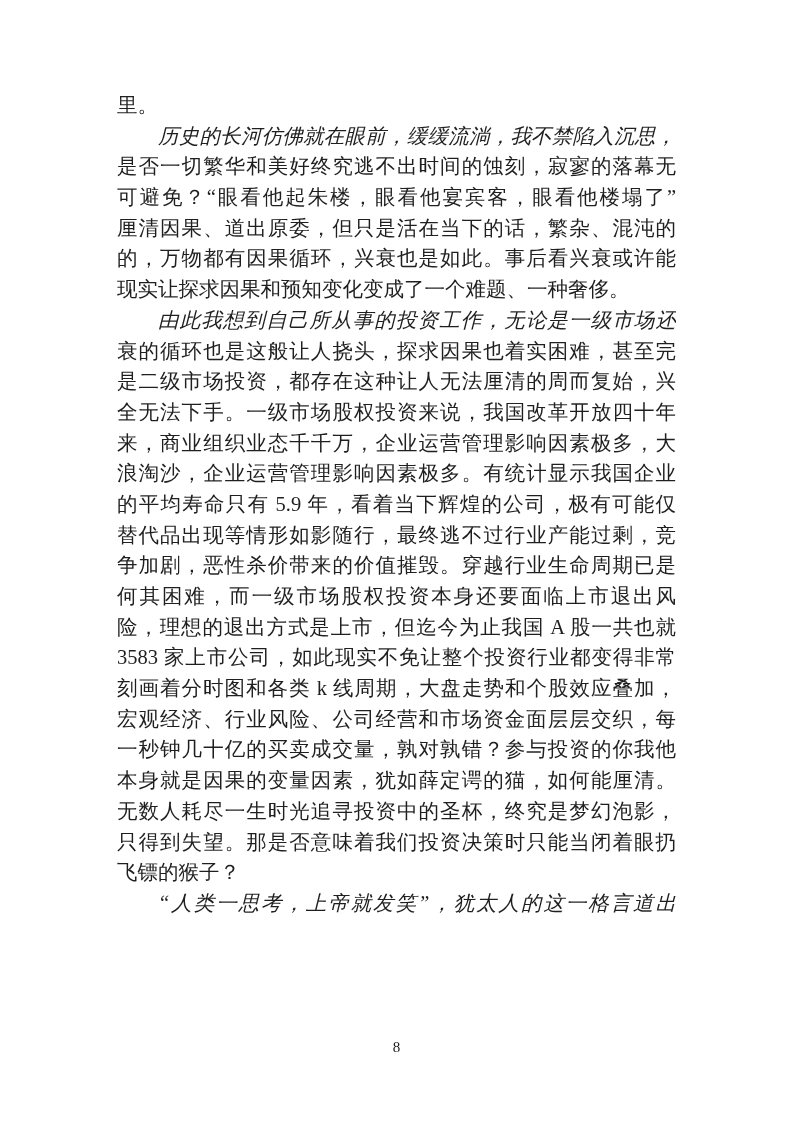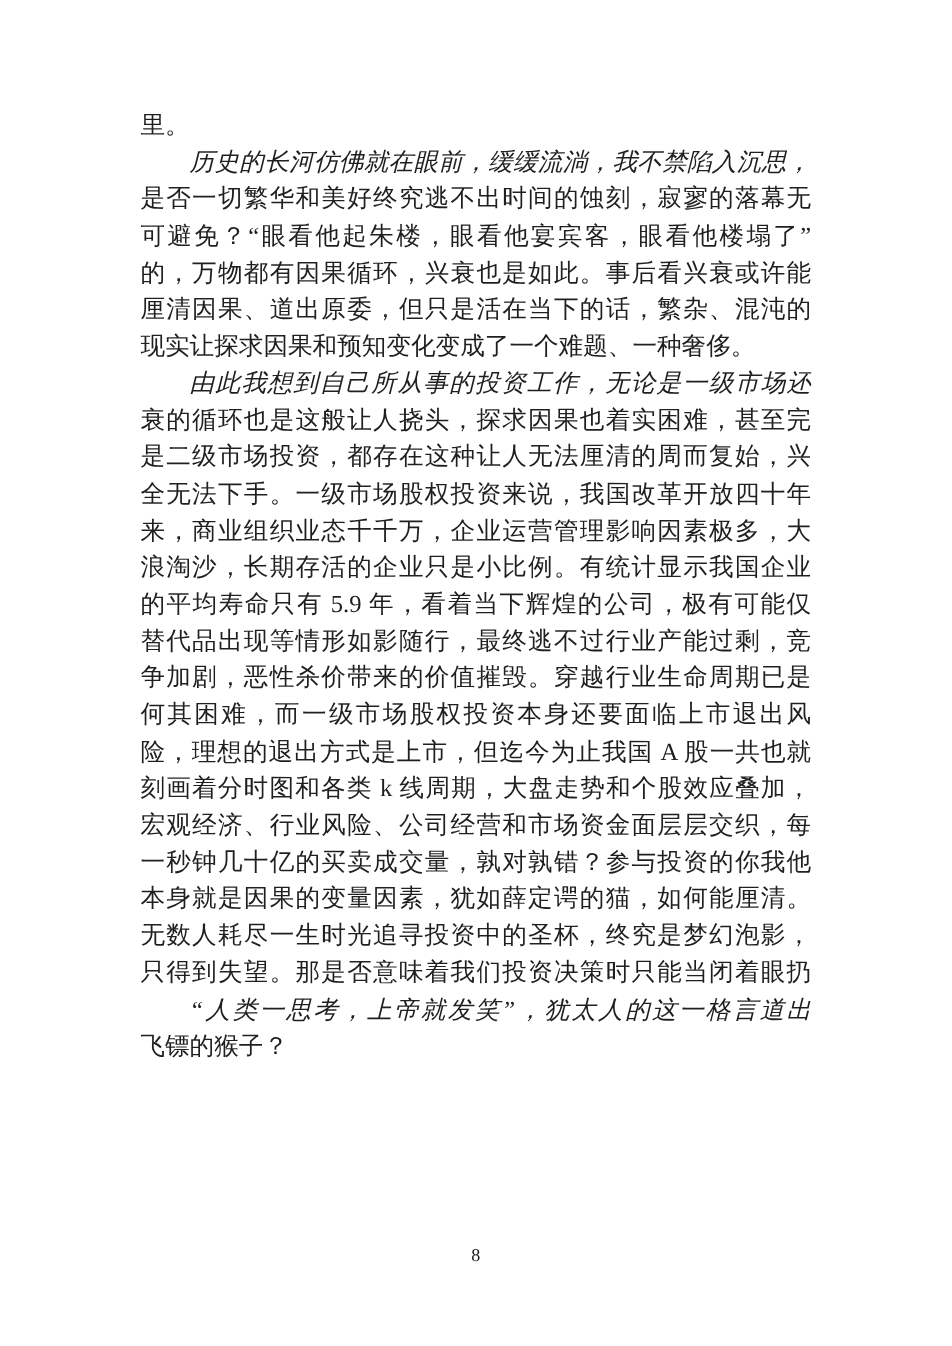--- a/index.html
+++ b/index.html
@@ -52,37 +52,38 @@
 </style>
 </head>
 <body>
 
 <div class="page">
   <div class="text-block">
       <div class="line para-end">里。</div>
       <div class="line indent">历史的长河仿佛就在眼前，缓缓流淌，我不禁陷入沉思，</div>
       <div class="line">是否一切繁华和美好终究逃不出时间的蚀刻，寂寥的落幕无</div>
       <div class="line">可避免？“眼看他起朱楼，眼看他宴宾客，眼看他楼塌了”</div>
+      <div class="line">厘清因果、道出原委，但只是活在当下的话，繁杂、混沌的</div>
       <div class="line">的，万物都有因果循环，兴衰也是如此。事后看兴衰或许能</div>
-      <div class="line">厘清因果、道出原委，但只是活在当下的话，繁杂、混沌的</div>
       <div class="line para-end">现实让探求因果和预知变化变成了一个难题、一种奢侈。</div>
       <div class="line indent">由此我想到自己所从事的投资工作，无论是一级市场还</div>
       <div class="line">衰的循环也是这般让人挠头，探求因果也着实困难，甚至完</div>
       <div class="line">是二级市场投资，都存在这种让人无法厘清的周而复始，兴</div>
       <div class="line">全无法下手。一级市场股权投资来说，我国改革开放四十年</div>
       <div class="line">来，商业组织业态千千万，企业运营管理影响因素极多，大</div>
-      <div class="line">浪淘沙，长期存活的企业只是小比例。有统计显示我国企业</div>
+      <div class="line">浪淘沙，企业运营管理影响因素极多。有统计显示我国企业</div>
       <div class="line">的平均寿命只有 5.9 年，看着当下辉煌的公司，极有可能仅</div>
       <div class="line">替代品出现等情形如影随行，最终逃不过行业产能过剩，竞</div>
       <div class="line">争加剧，恶性杀价带来的价值摧毁。穿越行业生命周期已是</div>
       <div class="line">何其困难，而一级市场股权投资本身还要面临上市退出风</div>
       <div class="line">险，理想的退出方式是上市，但迄今为止我国 A 股一共也就</div>
+      <div class="line">3583 家上市公司，如此现实不免让整个投资行业都变得非常</div>
       <div class="line">刻画着分时图和各类 k 线周期，大盘走势和个股效应叠加，</div>
       <div class="line">宏观经济、行业风险、公司经营和市场资金面层层交织，每</div>
       <div class="line">一秒钟几十亿的买卖成交量，孰对孰错？参与投资的你我他</div>
       <div class="line">本身就是因果的变量因素，犹如薛定谔的猫，如何能厘清。</div>
       <div class="line">无数人耗尽一生时光追寻投资中的圣杯，终究是梦幻泡影，</div>
       <div class="line">只得到失望。那是否意味着我们投资决策时只能当闭着眼扔</div>
+      <div class="line para-end">飞镖的猴子？</div>
       <div class="line indent">“人类一思考，上帝就发笑”，犹太人的这一格言道出</div>
-      <div class="line para-end">飞镖的猴子？</div>
     </div>
   <div class="page-number">8</div>
 </div>
 
 </body></html>

